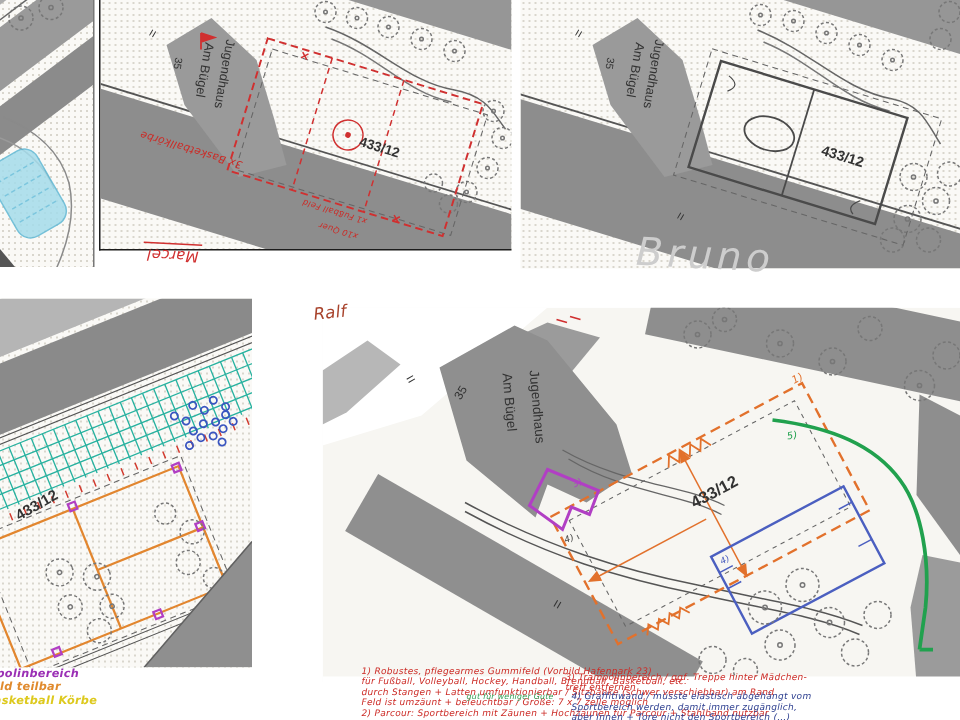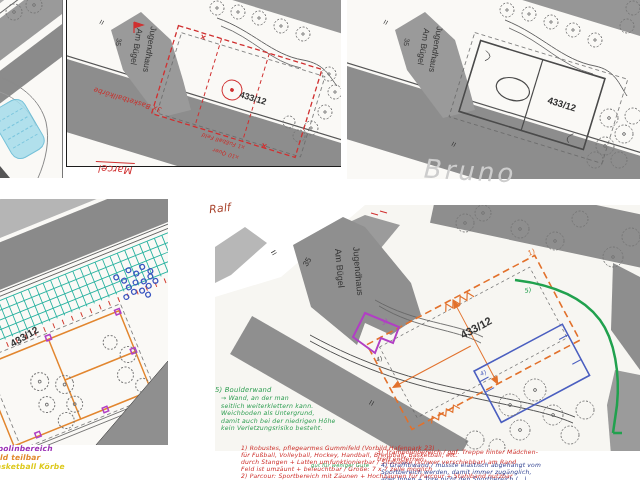--- a/index.html
+++ b/index.html
@@ -312,28 +312,20 @@
         <circle cx="305" cy="225" r="10" stroke-dasharray="2,1.6"></circle>
           <circle cx="305" cy="225" r="1.5"></circle>
         <circle cx="355" cy="230" r="9" stroke-dasharray="2,1.6"></circle>
           <circle cx="370" cy="205" r="9" stroke-dasharray="2,1.6"></circle>
         <circle cx="260" cy="235" r="9" stroke-dasharray="2,1.6"></circle>
           <circle cx="282" cy="242" r="8" stroke-dasharray="2,1.6"></circle>
       </g>
       <rect x="0" y="246" width="425" height="29" fill="#ffffff"></rect>
     </svg>
 
-    <div class="noteblock hw" id="note-boulder">
-      <div class="note-line">5) Boulderwand</div>
-      <div class="note-line">→ Wand, an der man</div>
-      <div class="note-line">seitlich weiterklettern kann.</div>
-      <div class="note-line">Weichboden als Untergrund,</div>
-      <div class="note-line">damit auch bei der niedrigen Höhe</div>
-      <div class="note-line">kein Verletzungsrisiko besteht.</div>
-    </div>
     <div class="noteblock hw" id="note-gummi">
       <div class="note-line">1) Robustes, pflegearmes Gummifeld (Vorbild Hafenpark 23)</div>
       <div class="note-line">für Fußball, Volleyball, Hockey, Handball, Brennball, Basketball, etc.</div>
       <div class="note-line">durch Stangen + Latten umfunktionierbar / Sitzbänke (schwer verschiebbar) am Rand</div>
       <div class="note-line">Feld ist umzäunt + beleuchtbar / Größe: 7 x 7 zelle möglich</div>
       <div class="note-line">2) Parcour: Sportbereich mit Zäunen + Hochzäunen für Parcour + Stahlband nutzbar</div>
     </div>
     <div class="noteblock hw" id="note-gummi-inline">gut für weniger Gute</div>
     <div class="noteblock hw" id="note-trampolin">
       <div class="note-line">3) Trampolinbereich / ggf. Treppe hinter Mädchen-</div>

